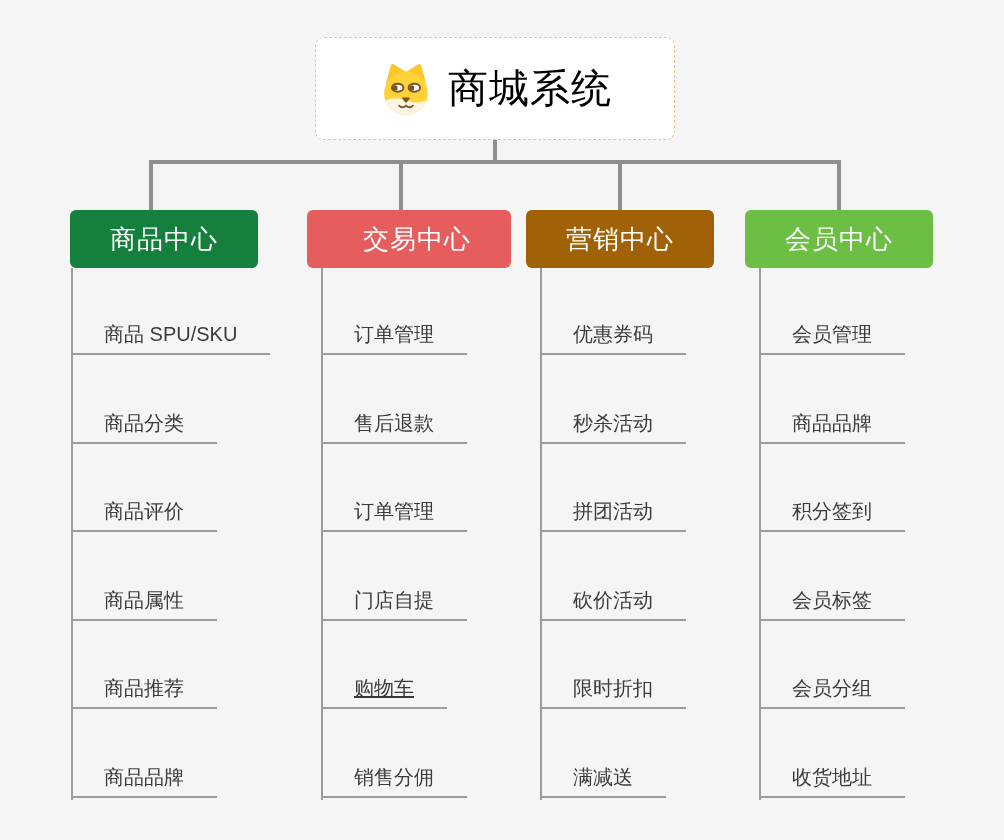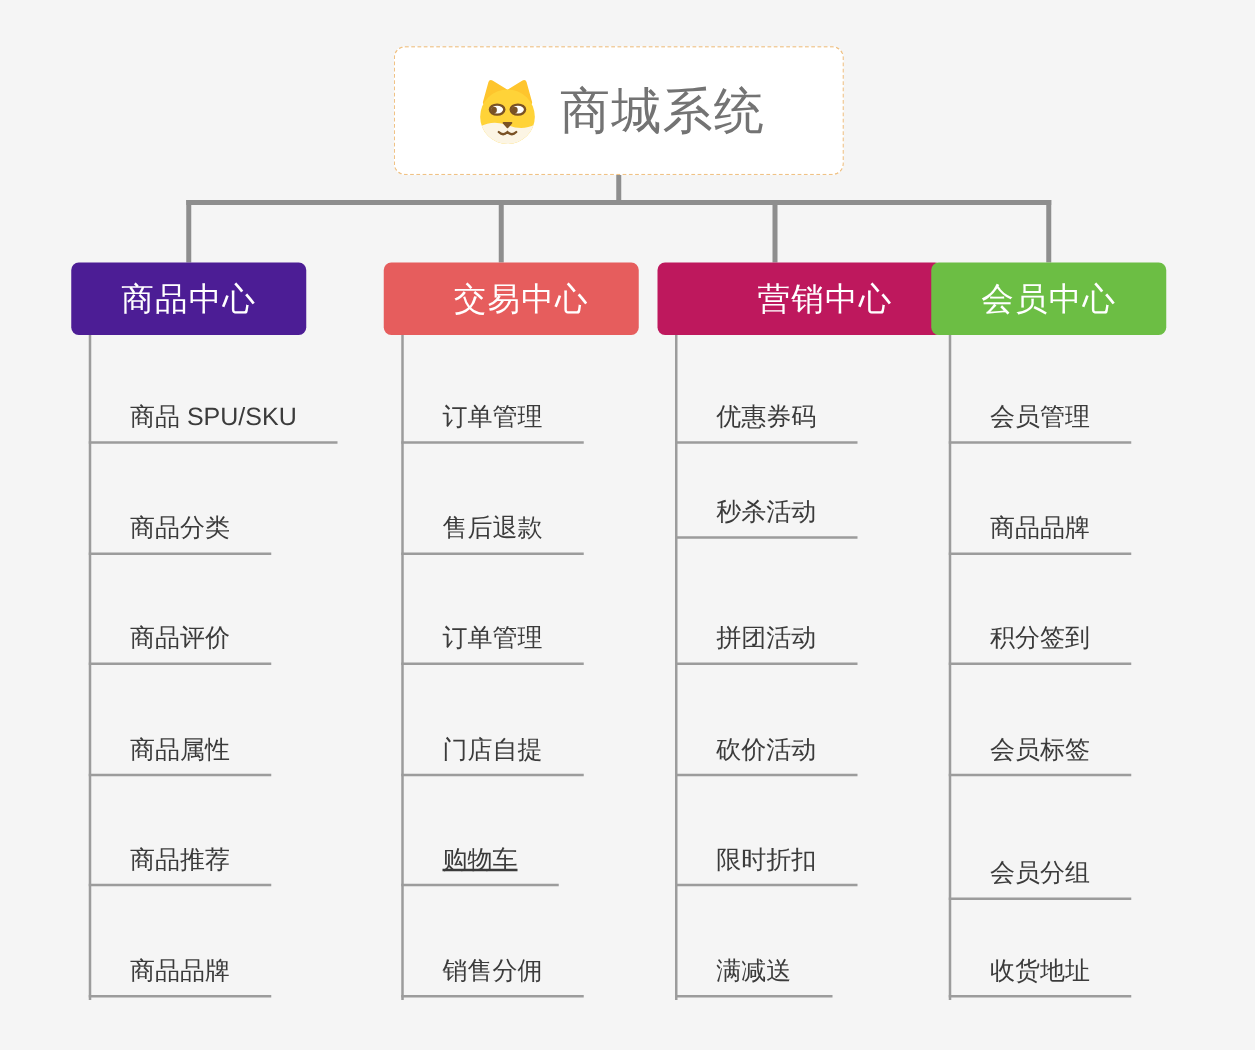--- a/index.html
+++ b/index.html
@@ -104,55 +104,55 @@
 
       <ellipse cx="22.5" cy="30.5" rx="6.6" ry="4.6" fill="#ffffff" stroke="#7a5225" stroke-width="2.2"></ellipse>
       <ellipse cx="41.5" cy="30.5" rx="6.6" ry="4.6" fill="#ffffff" stroke="#7a5225" stroke-width="2.2"></ellipse>
       <ellipse cx="19.6" cy="30.8" rx="2.7" ry="3" fill="#7a5225"></ellipse>
       <ellipse cx="38.6" cy="30.8" rx="2.7" ry="3" fill="#7a5225"></ellipse>
 
       <path d="M28.4,42.6 L35.6,42.6 L32,46.8 Z" fill="#7a5225" stroke="#7a5225" stroke-width="1.6" stroke-linejoin="round"></path>
 
       <path d="M24,51 Q28,55 32,51 Q36,55 40,51" fill="none" stroke="#7a5225" stroke-width="2" stroke-linecap="round"></path>
     </svg>
-    <span class="root-title" style="color: #737373;">商城系统</span>
+    <span class="root-title" style="color: #000000;">商城系统</span>
   </div>
 
   <div class="conn" style="left:493px; top:140px; width:4px; height:24px;"></div>
   <div class="conn" style="left:149px; top:160px; width:692px; height:4px;"></div>
   <div class="conn" style="left:149px; top:160px; width:4px; height:50px;"></div>
   <div class="conn" style="left:399px; top:160px; width:4px; height:50px;"></div>
   <div class="conn" style="left:618px; top:160px; width:4px; height:50px;"></div>
   <div class="conn" style="left:837px; top:160px; width:4px; height:50px;"></div>
 
-<div class="branch-box" style="left: 57px; background: #4c1d95;">商品中心</div>
+<div class="branch-box" style="left: 70px; background: #15803d;">商品中心</div>
     <div class="trunk-line" style="left: 71px; top: 268px; height: 532px;"></div>
     <div class="child-item" style="left: 71px; top: 320px;">商品 SPU/SKU</div>
     <div class="child-item" style="left: 71px; top: 409px;">商品分类</div>
     <div class="child-item" style="left: 71px; top: 497px;">商品评价</div>
     <div class="child-item" style="left: 71px; top: 586px;">商品属性</div>
     <div class="child-item" style="left: 71px; top: 674px;">商品推荐</div>
     <div class="child-item" style="left: 71px; top: 763px;">商品品牌</div>
     <div class="branch-box" style="left: 307px; background: rgb(230, 93, 93); padding-left: 16px;">交易中心</div>
     <div class="trunk-line" style="left: 321px; top: 268px; height: 532px;"></div>
     <div class="child-item" style="left: 321px; top: 320px;">订单管理</div>
     <div class="child-item" style="left: 321px; top: 409px;">售后退款</div>
     <div class="child-item" style="left: 321px; top: 497px;">订单管理</div>
     <div class="child-item" style="left: 321px; top: 586px;">门店自提</div>
     <div class="child-item" style="left: 321px; top: 674px; text-decoration: underline;">购物车</div>
     <div class="child-item" style="left: 321px; top: 763px;">销售分佣</div>
-    <div class="branch-box" style="left: 526px; background: #be185d; padding-left: 40px;">营销中心</div>
+    <div class="branch-box" style="left: 526px; background: #a16207;">营销中心</div>
     <div class="trunk-line" style="left: 540px; top: 268px; height: 532px;"></div>
     <div class="child-item" style="left: 540px; top: 320px;">优惠券码</div>
-    <div class="child-item" style="left: 540px; top: 396px;">秒杀活动</div>
+    <div class="child-item" style="left: 540px; top: 409px;">秒杀活动</div>
     <div class="child-item" style="left: 540px; top: 497px;">拼团活动</div>
     <div class="child-item" style="left: 540px; top: 586px;">砍价活动</div>
     <div class="child-item" style="left: 540px; top: 674px;">限时折扣</div>
     <div class="child-item" style="left: 540px; top: 763px;">满减送</div>
     <div class="branch-box" style="left: 745px; background: rgb(108, 190, 68);">会员中心</div>
     <div class="trunk-line" style="left: 759px; top: 268px; height: 532px;"></div>
     <div class="child-item" style="left: 759px; top: 320px;">会员管理</div>
     <div class="child-item" style="left: 759px; top: 409px;">商品品牌</div>
     <div class="child-item" style="left: 759px; top: 497px;">积分签到</div>
     <div class="child-item" style="left: 759px; top: 586px;">会员标签</div>
-    <div class="child-item" style="left: 759px; top: 674px; margin-top: 11px;">会员分组</div>
+    <div class="child-item" style="left: 759px; top: 674px;">会员分组</div>
     <div class="child-item" style="left: 759px; top: 763px;">收货地址</div>
   </div>
 
 </body></html>

